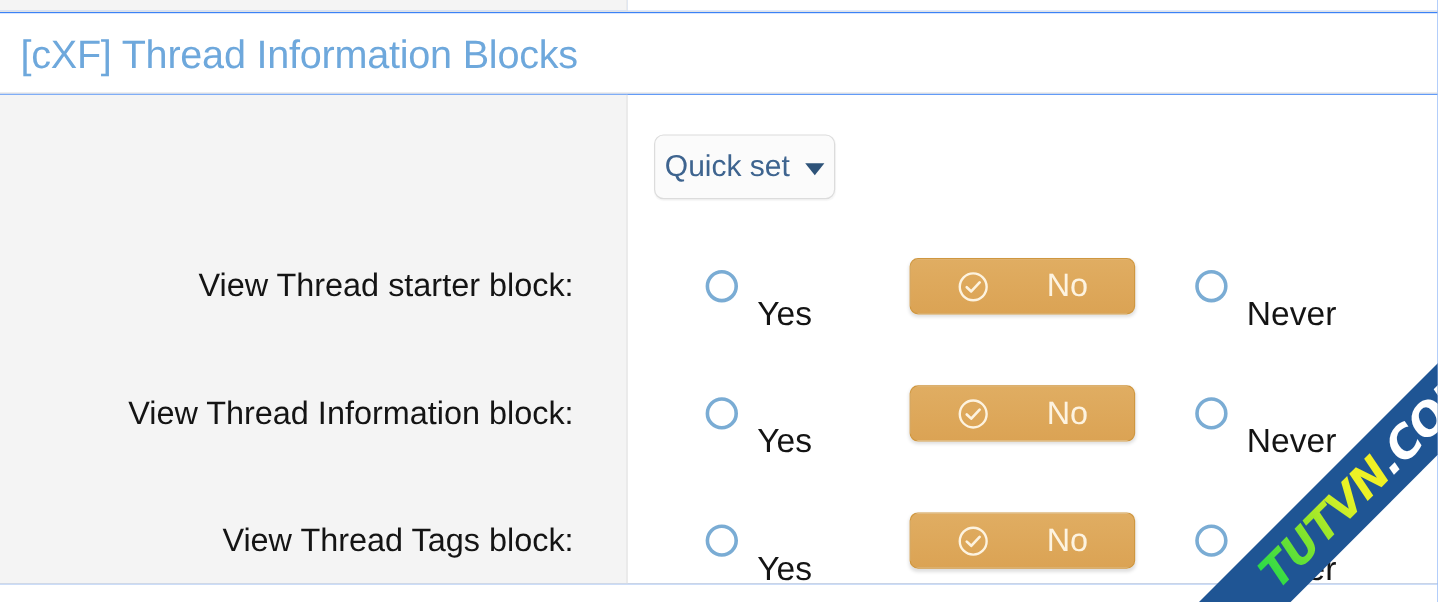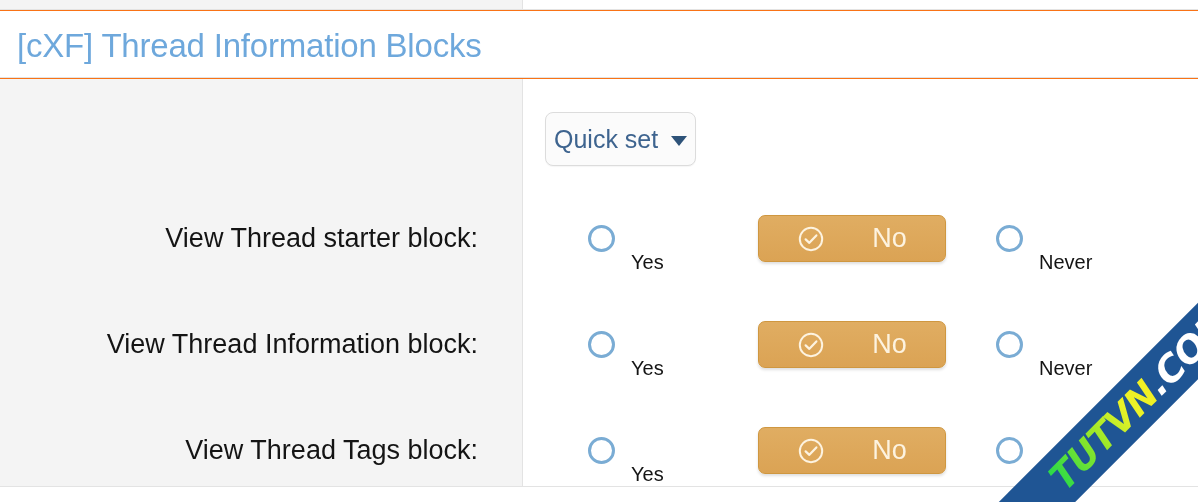--- a/index.html
+++ b/index.html
@@ -14,21 +14,21 @@
     background: #ffffff;
     font-family: "Liberation Sans", "DejaVu Sans", sans-serif;
     -webkit-font-smoothing: antialiased;
   }
 
   #page {
     position: relative;
     width: 1198px;
     height: 502px;
     overflow: hidden;
-    background: #f97316;
+    background: #3b82f6;
   }
 
   
   .partial-row {
     position: absolute;
     left: 0;
     top: 0;
     width: 1198px;
     height: 10px;
     display: flex;
@@ -191,21 +191,21 @@
   .radio-circle {
     width: 21px;
     height: 21px;
     border: 3px solid #7aacd4;
     border-radius: 50%;
     background: #ffffff;
     box-sizing: content-box;
     flex: none;
   }
   .opt-label {
-    font-size: 20px;
+    font-size: 28px;
     color: #141414;
     line-height: 1;
     white-space: nowrap;
     margin-top: 48px;
   }
 
   
   .opt-selected {
     position: absolute;
     left: 235px;

